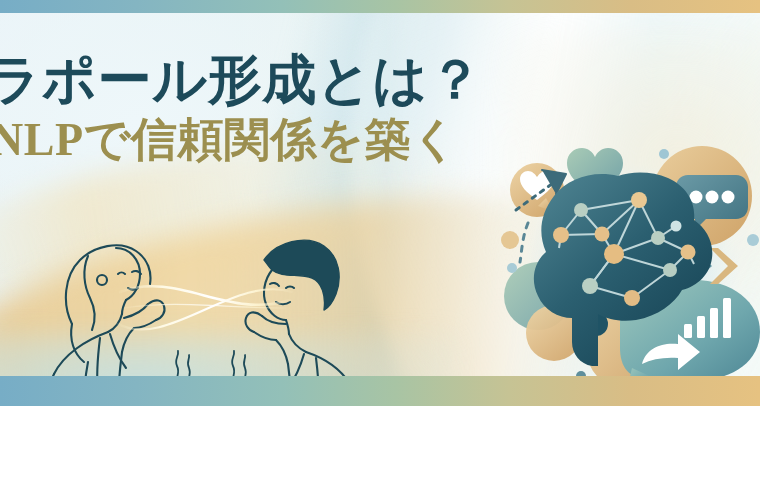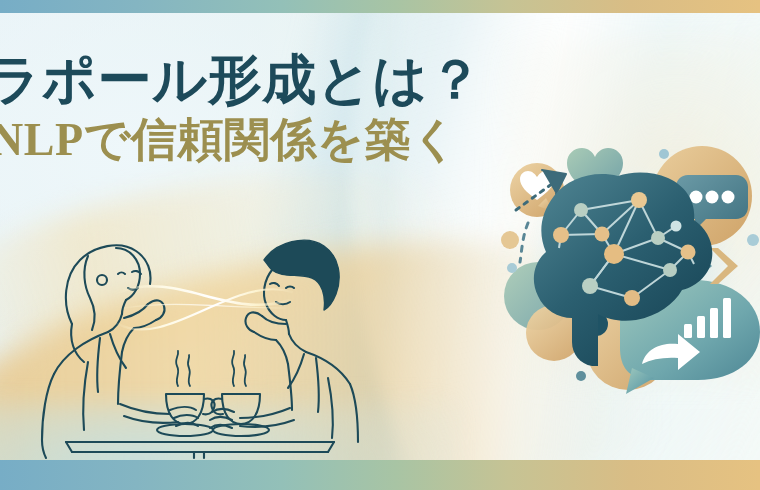--- a/index.html
+++ b/index.html
@@ -3,21 +3,21 @@
 <meta charset="utf-8">
 <style>
   html, body {
     margin: 0;
     padding: 0;
     background: #ffffff;
   }
   #banner {
     position: relative;
     width: 760px;
-    height: 490px;
+    height: 406px;
     overflow: hidden;
     font-family: "Liberation Serif", "DejaVu Serif", serif;
     background: #eaf4f6;
   }
 
   
   .bg-base {
     position: absolute;
     inset: 0;
     background:

